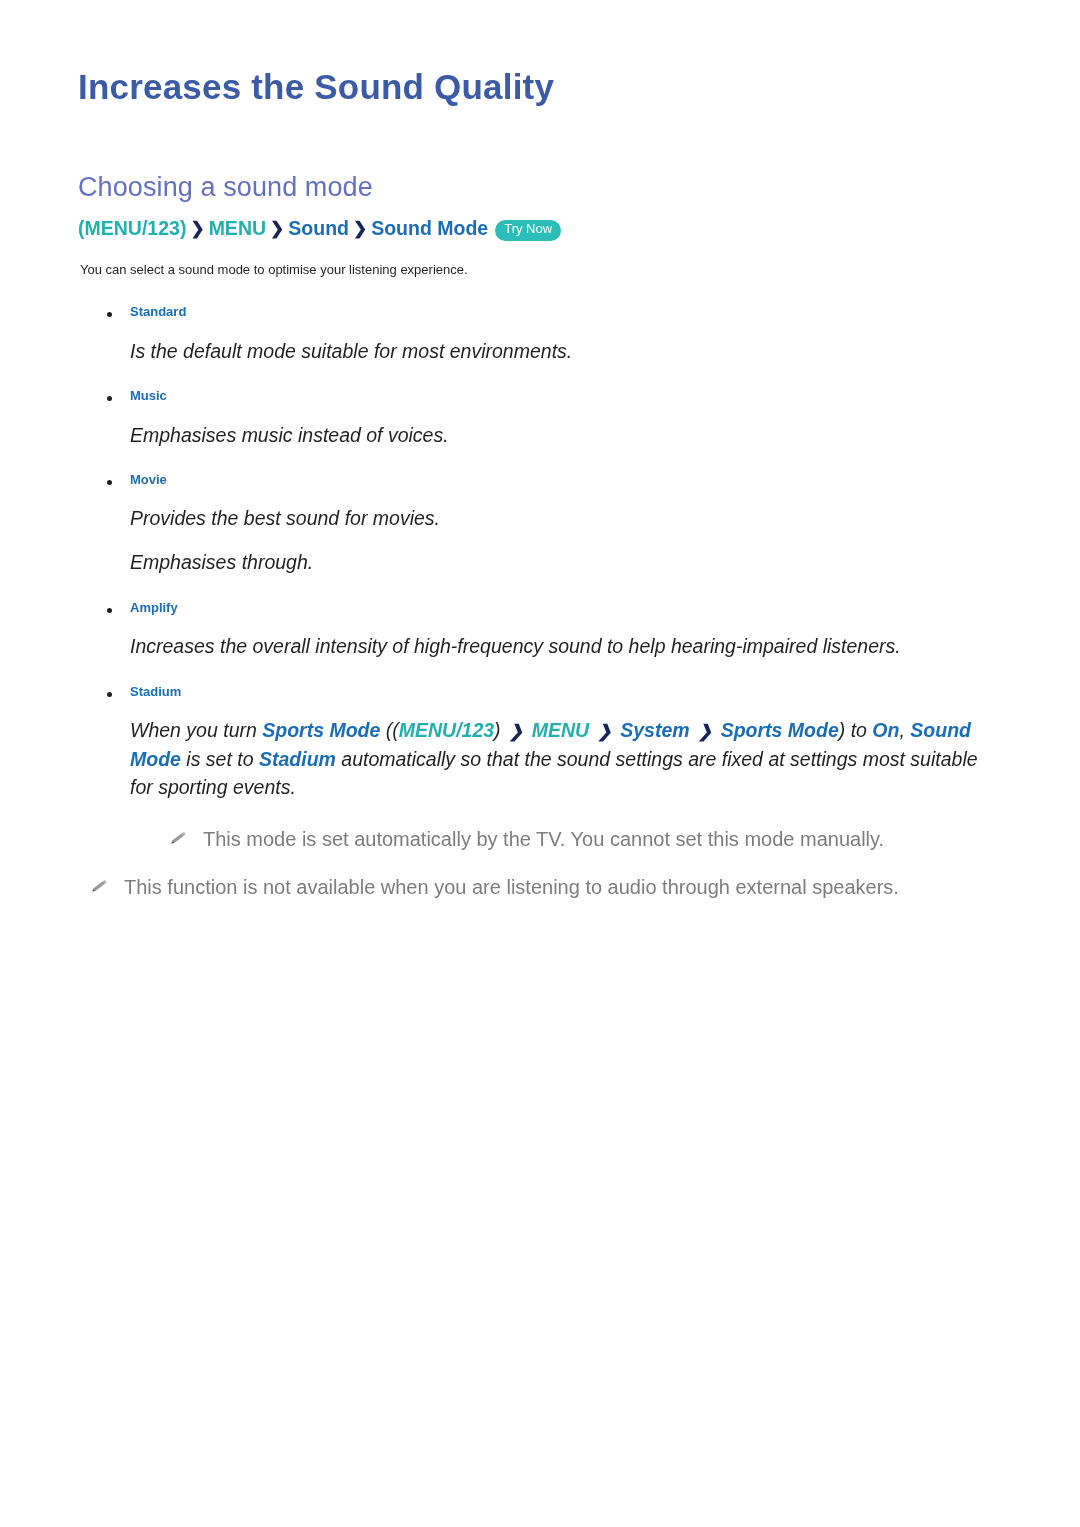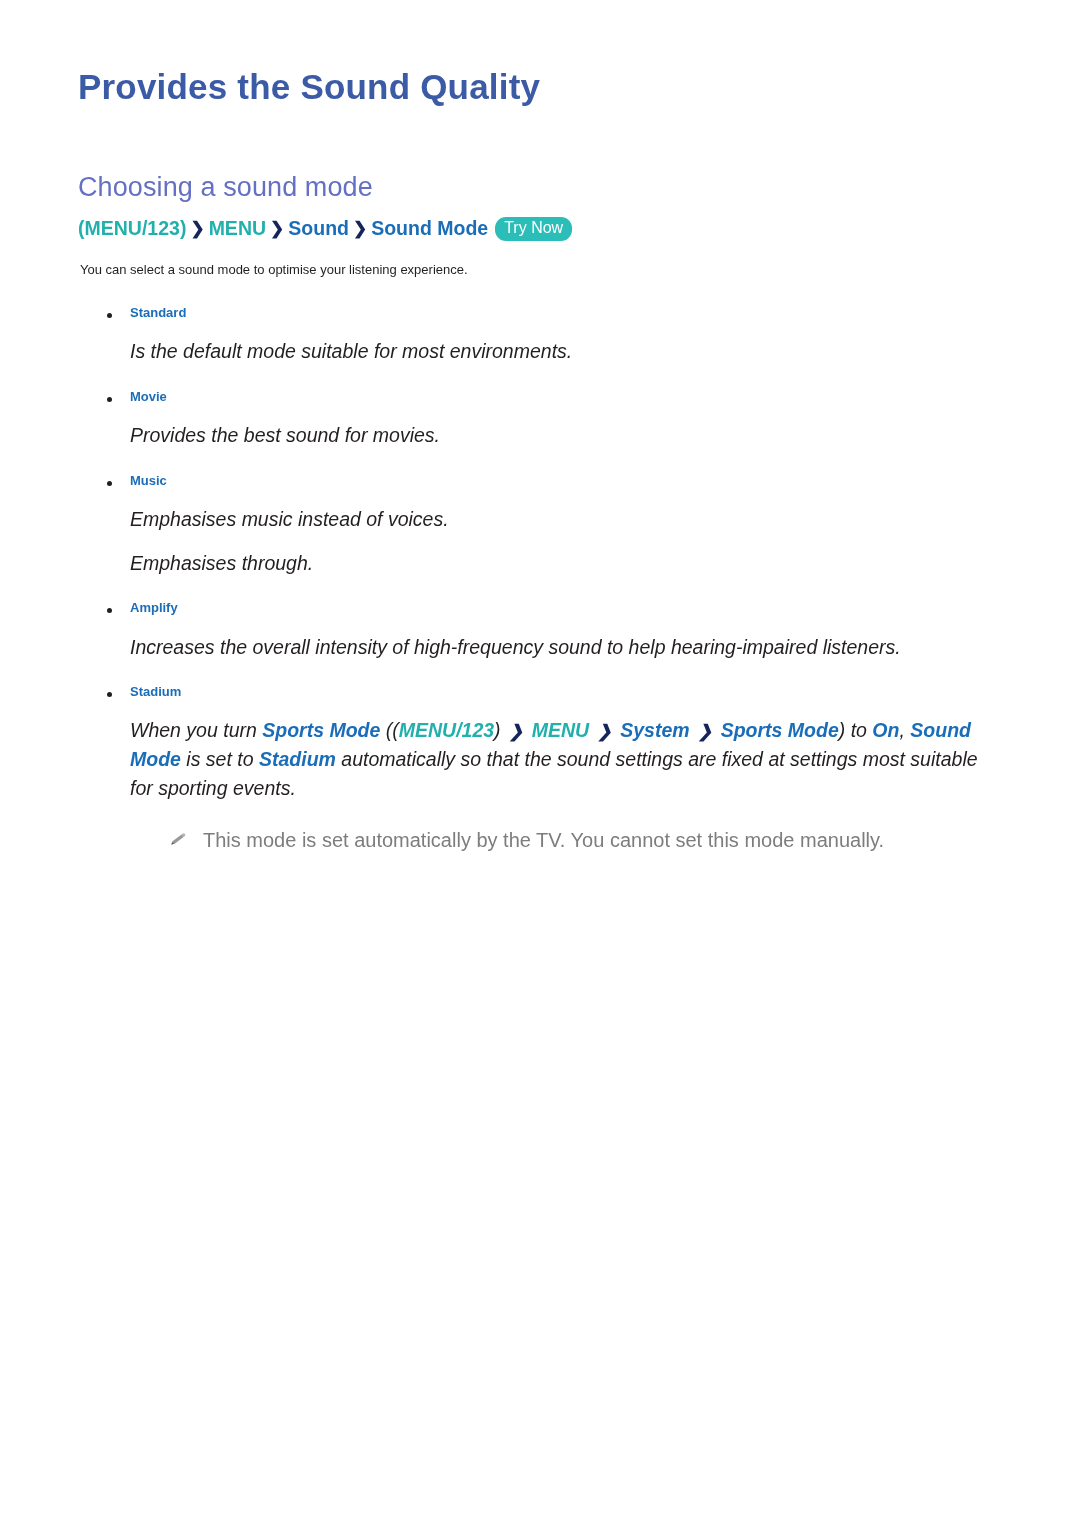--- a/index.html
+++ b/index.html
@@ -61,21 +61,21 @@
     font-size: 17px;
     font-weight: bold;
     padding: 0 4px;
     position: relative;
     top: -1px;
   }
   .try-now {
     display: inline-block;
     background: #2bbdb7;
     color: #ffffff;
-    font-size: 16px;
+    font-size: 13px;
     font-weight: normal;
     border-radius: 11px;
     padding: 1px 9px 3px 9px;
     margin-left: 7px;
     line-height: 1.25;
     position: relative;
     top: -2px;
   }
 
   
@@ -146,21 +146,21 @@
     height: 17px;
     display: inline-block;
   }
   .note-text { display: inline-block; }
 </style>
 </head>
 <body>
 
 <div class="page">
 
-  <h1 class="page-title">Provides the Sound Quality</h1>
+  <h1 class="page-title">Increases the Sound Quality</h1>
 
   <h2 class="section-heading">Choosing a sound mode</h2>
 
   <div class="breadcrumb">
     <span class="bc-teal">(</span><span class="bc-teal">MENU/123</span><span class="bc-teal">)</span><span class="bc-arrow">❯</span><span class="bc-teal">MENU</span><span class="bc-arrow">❯</span><span class="bc-blue">Sound</span><span class="bc-arrow">❯</span><span class="bc-blue">Sound Mode</span><span class="try-now">Try Now</span>
   </div>
 
   <p class="intro">You can select a sound mode to optimise your listening experience.</p>
 
   <ul class="mode-list">
@@ -169,31 +169,31 @@
       <div class="mode-head">
         <span class="dot"></span>
         <span>Standard</span>
       </div>
       <div class="mode-desc">Is the default mode suitable for most environments.</div>
     </li>
 
     <li class="mode-item">
       <div class="mode-head">
         <span class="dot"></span>
+        <span>Music</span>
+      </div>
+      <div class="mode-desc">Emphasises music instead of voices.</div>
+    </li>
+
+    <li class="mode-item">
+      <div class="mode-head">
+        <span class="dot"></span>
         <span>Movie</span>
       </div>
       <div class="mode-desc">Provides the best sound for movies.</div>
-    </li>
-
-    <li class="mode-item">
-      <div class="mode-head">
-        <span class="dot"></span>
-        <span>Music</span>
-      </div>
-      <div class="mode-desc">Emphasises music instead of voices.</div>
     </li>
 
     <li class="mode-item">
       <div class="mode-desc">Emphasises through.</div>
     </li>
 
     <li class="mode-item">
       <div class="mode-head">
         <span class="dot"></span>
         <span>Amplify</span>
@@ -220,14 +220,29 @@
             <path d="M3.9 9.7 L6.2 12.0 L2.9 13.3 Z" fill="#6e6e6e"></path>
             <path d="M12.0 1.6 L14.3 3.9 L15.0 3.2 A1.6 1.6 0 0 0 12.7 0.9 Z" fill="#b5b5b5"></path>
             <path d="M2.9 13.3 L3.6 11.6 L4.6 12.6 Z" fill="#4a4a4a"></path>
           </g>
         </svg>
       </span>
       <span class="note-text">This mode is set automatically by the TV. You cannot set this mode manually.</span>
     </div>
   </div>
 
+  <div class="note note-2">
+    <div class="note-inner">
+      <span class="pencil">
+        <svg viewBox="0 0 17 17" width="17" height="17" aria-hidden="true">
+          <g transform="rotate(8 8.5 8.5)">
+            <path d="M12.0 1.6 L14.3 3.9 L6.2 12.0 L3.9 9.7 Z" fill="#9a9a9a"></path>
+            <path d="M3.9 9.7 L6.2 12.0 L2.9 13.3 Z" fill="#6e6e6e"></path>
+            <path d="M12.0 1.6 L14.3 3.9 L15.0 3.2 A1.6 1.6 0 0 0 12.7 0.9 Z" fill="#b5b5b5"></path>
+            <path d="M2.9 13.3 L3.6 11.6 L4.6 12.6 Z" fill="#4a4a4a"></path>
+          </g>
+        </svg>
+      </span>
+      <span class="note-text">This function is not available when you are listening to audio through external speakers.</span>
+    </div>
+  </div>
 
 </div>
 
 </body></html>

